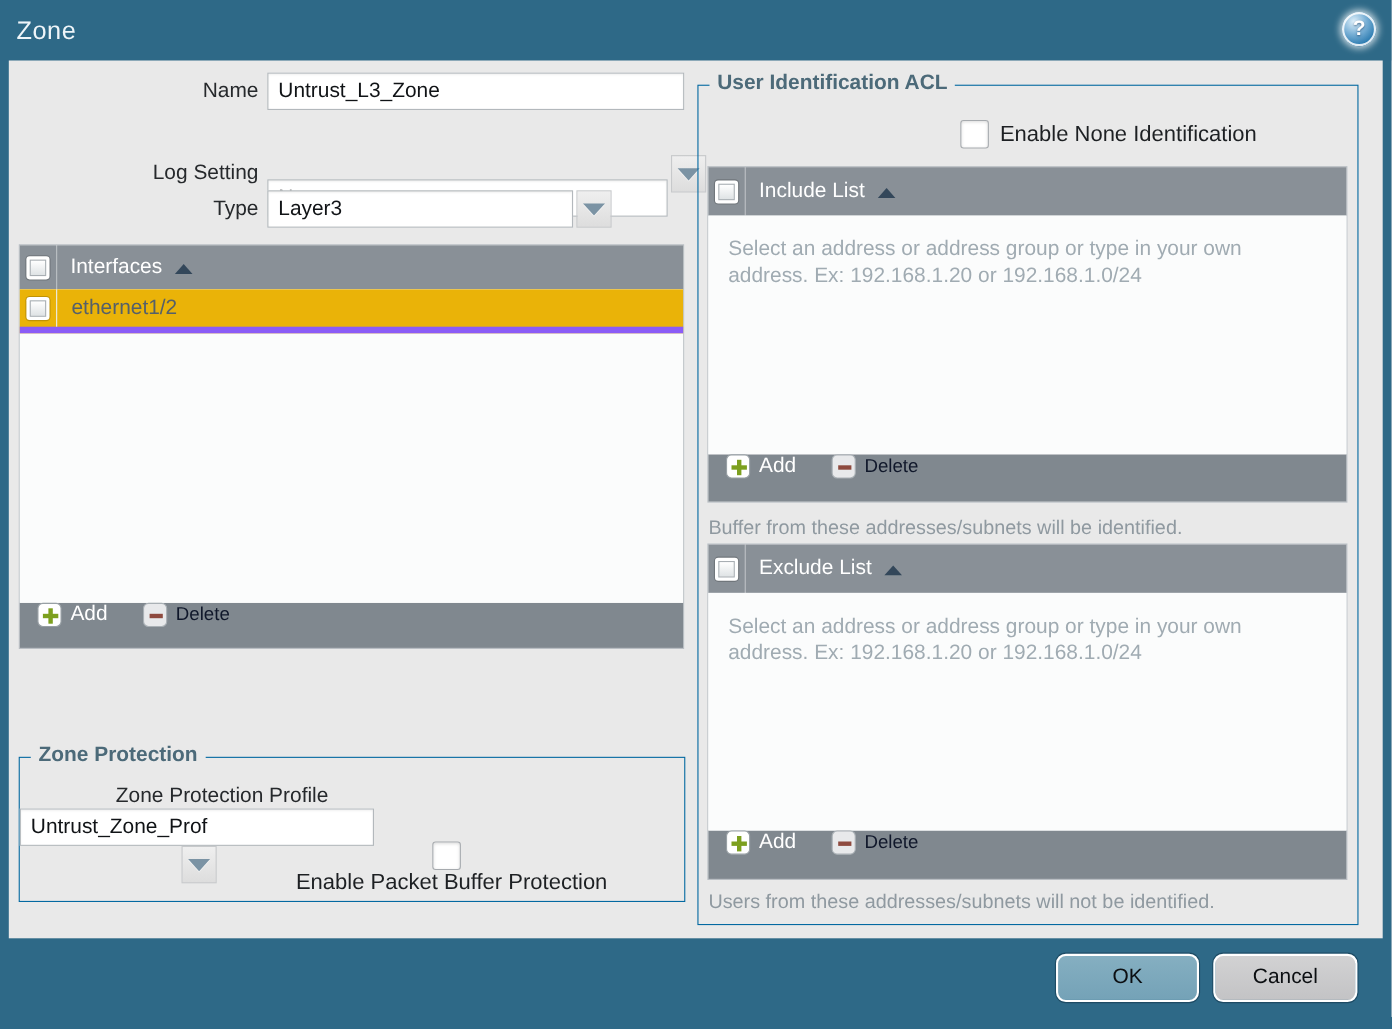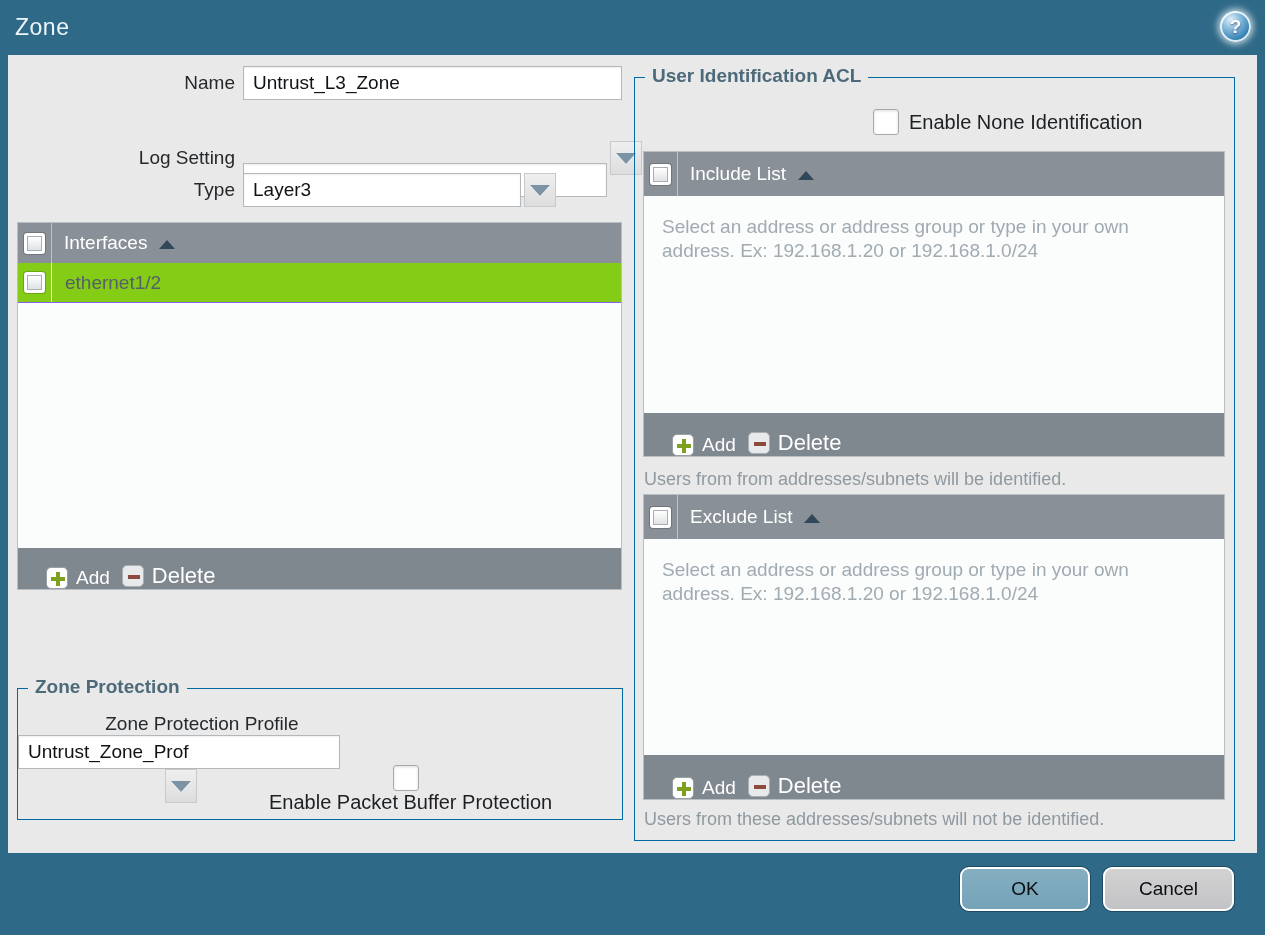--- a/index.html
+++ b/index.html
@@ -22,46 +22,46 @@
   .frow { position:absolute; display:flex; align-items:center; }
   .frow .flabel { width:227px; text-align:right; font-size:19px; color:#26292c; padding-right:0; }
   .tinput { height:34px; border:1px solid #b3b8bc; background:#fff; font-family:inherit; font-size:19px; color:#101316; padding:0 9px; box-shadow:inset 0 1px 2px rgba(0,0,0,.07); }
   .frow .gap { width:8px; }
   .dd-btn { width:32px; height:34px; margin-left:3px; background:linear-gradient(180deg,#efefef,#dddddd); border:1px solid #c7c9cb; display:grid; place-items:center; cursor:pointer; }
   .dd-arrow { width:0; height:0; border-left:10px solid transparent; border-right:10px solid transparent; border-top:11px solid #7b93a4; filter:drop-shadow(0 1px 0 rgba(255,255,255,.6)); }
 
   
   .tbl { position:absolute; border:1px solid #b9bec3; background:#fbfcfc; }
   .tbl-header { display:flex; align-items:center; background:#899097; }
-  .tbl-footer { display:flex; align-items:flex-end; background:#80888f; gap:12px; padding-left:28px; }
+  .tbl-footer { display:flex; align-items:flex-start; background:#80888f; gap:32px; padding-left:16px; }
   .cb-cell { width:34px; align-self:stretch; display:grid; place-items:center; border-right:1px solid rgba(255,255,255,.45); }
   .hdr-label { color:#fff; font-size:19px; padding-left:12px; display:flex; align-items:center; }
   .sort-asc { width:0; height:0; border-left:8px solid transparent; border-right:8px solid transparent; border-bottom:9px solid #33475a; margin-left:12px; margin-top:2px; }
   .tbl-body { background:#fbfcfc; position:relative; }
-  .tbl-row { height:40px; display:flex; align-items:center; border-bottom:1px solid #8b5cf6; background:#84cc16; }
+  .tbl-row { height:40px; display:flex; align-items:center; border-bottom:6px solid #8b5cf6; background:#eab308; }
   .tbl-row .cb-cell { border-right:1px solid #eceeef; }
   .row-text { font-size:19px; color:#55606a; padding-left:13px; }
   .placeholder { padding:19px 18px 0 18px; font-size:19px; line-height:1.28; color:#a0abb2; }
 
   
   .cbx { width:21px; height:21px; background:#fff; border-radius:3px; box-shadow:0 0 0 1px rgba(0,0,0,.18); display:grid; place-items:center; cursor:pointer; }
   .cbx::before { content:""; width:13px; height:13px; background:linear-gradient(180deg,#ffffff,#dfe3e5); border:1px solid #a8aeb3; }
   .bigcb { width:26px; height:26px; background:#fff; border:1px solid #a6aaae; border-radius:3px; box-shadow:inset 0 1px 3px rgba(0,0,0,.15); cursor:pointer; flex:0 0 auto; }
   .check-row { display:flex; align-items:center; }
   .check-row .cklabel { font-size:20px; color:#1d2023; margin-left:10px; }
 
   
   .act-btn { display:flex; align-items:center; gap:8px; cursor:pointer; }
   .icon-sq { width:22px; height:22px; background:#fff; border:1px solid #98a0a5; border-radius:5px; position:relative; }
   .icon-add::before { content:""; position:absolute; left:4px; top:9px; width:14px; height:4px; background:#7da01f; }
   .icon-add::after  { content:""; position:absolute; left:9px; top:4px; width:4px;  height:14px; background:#7da01f; }
   .icon-del { background:rgba(255,255,255,.82); border-color:#a9b0b5; }
   .icon-del::before { content:""; position:absolute; left:5px; top:9px; width:12px; height:4px; background:#8e4a3f; }
   .act-add .act-label { color:#fff; font-size:19px; }
-  .act-del .act-label { color:#ffffff; font-size:22px; }
+  .act-del .act-label { color:#0f172a; font-size:17px; }
 
   
   .panel { position:absolute; border:1px solid #0369a1; }
   .panel-legend { position:absolute; top:-13px; left:10px; background:#e9e9e9; padding:0 7px; font-weight:bold; font-size:19px; color:#4c6a79; }
 
   .caption { position:absolute; font-size:18px; color:#8f99a0; }
 
   
   .btn { position:absolute; height:44px; border-radius:9px; border:2px solid #fff; box-shadow:0 0 0 1px rgba(0,20,35,.35); font-size:19px; color:#0c0f12; display:grid; place-items:center; cursor:pointer; font-family:inherit; }
   .btn-ok { left:960px; top:867px; width:130px; background:linear-gradient(180deg,#85afc1,#74a2b7); }
@@ -174,21 +174,21 @@
         <div class="act-btn act-add">
           <div class="icon-sq icon-add"></div>
           <span class="act-label">Add</span>
         </div>
         <div class="act-btn act-del">
           <div class="icon-sq icon-del"></div>
           <span class="act-label">Delete</span>
         </div>
       </div>
     </div>
-    <div class="caption" style="left:9px; top:391px;">Users from from addresses/subnets will be identified.</div>
+    <div class="caption" style="left:9px; top:391px;">Buffer from these addresses/subnets will be identified.</div>
 
     <div class="tbl" style="left:8px; top:416px; width:582px;">
       <div class="tbl-header" style="height:44px;">
         <div class="cb-cell">
           <div class="cbx"></div>
         </div>
         <div class="hdr-label">
           <span>Exclude List</span>
           <div class="sort-asc"></div>
         </div>

